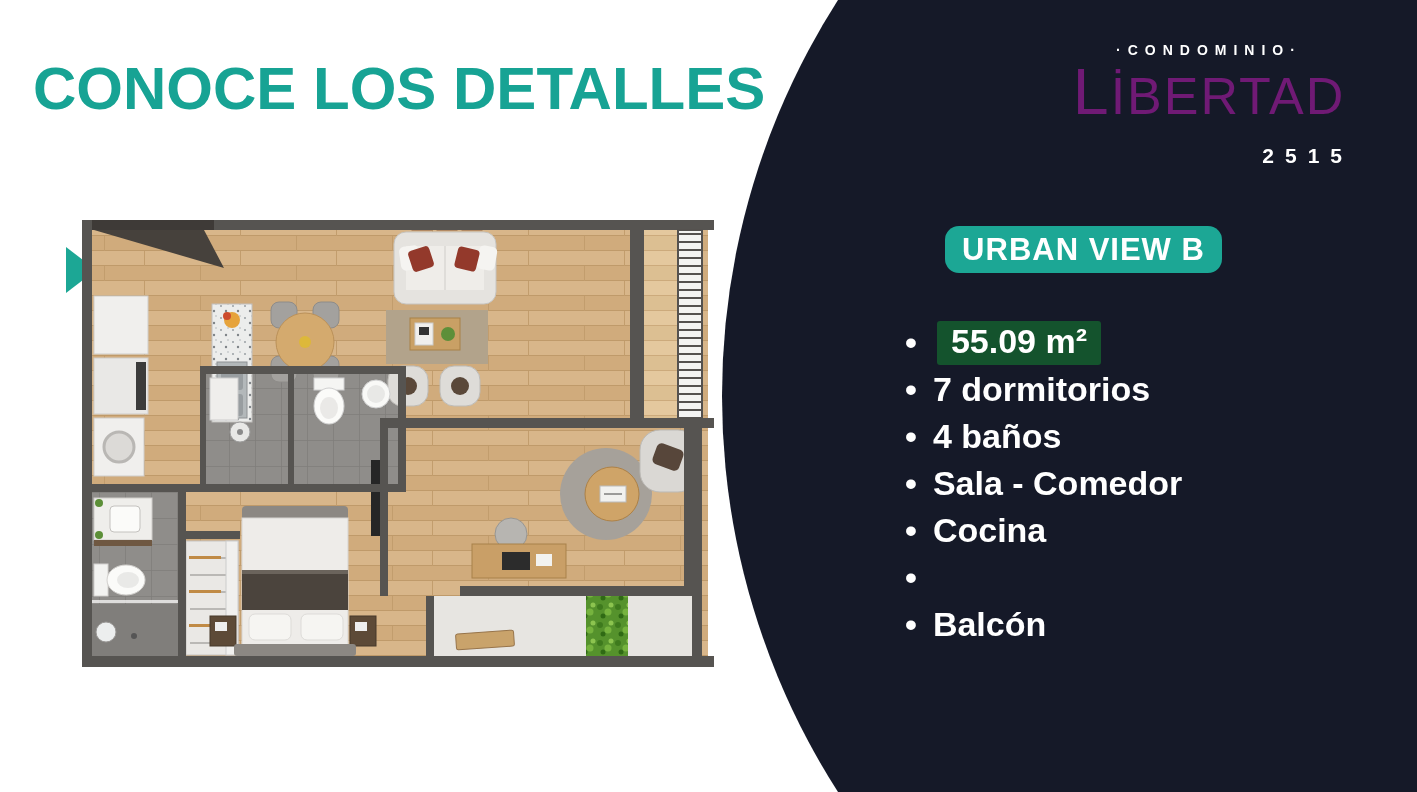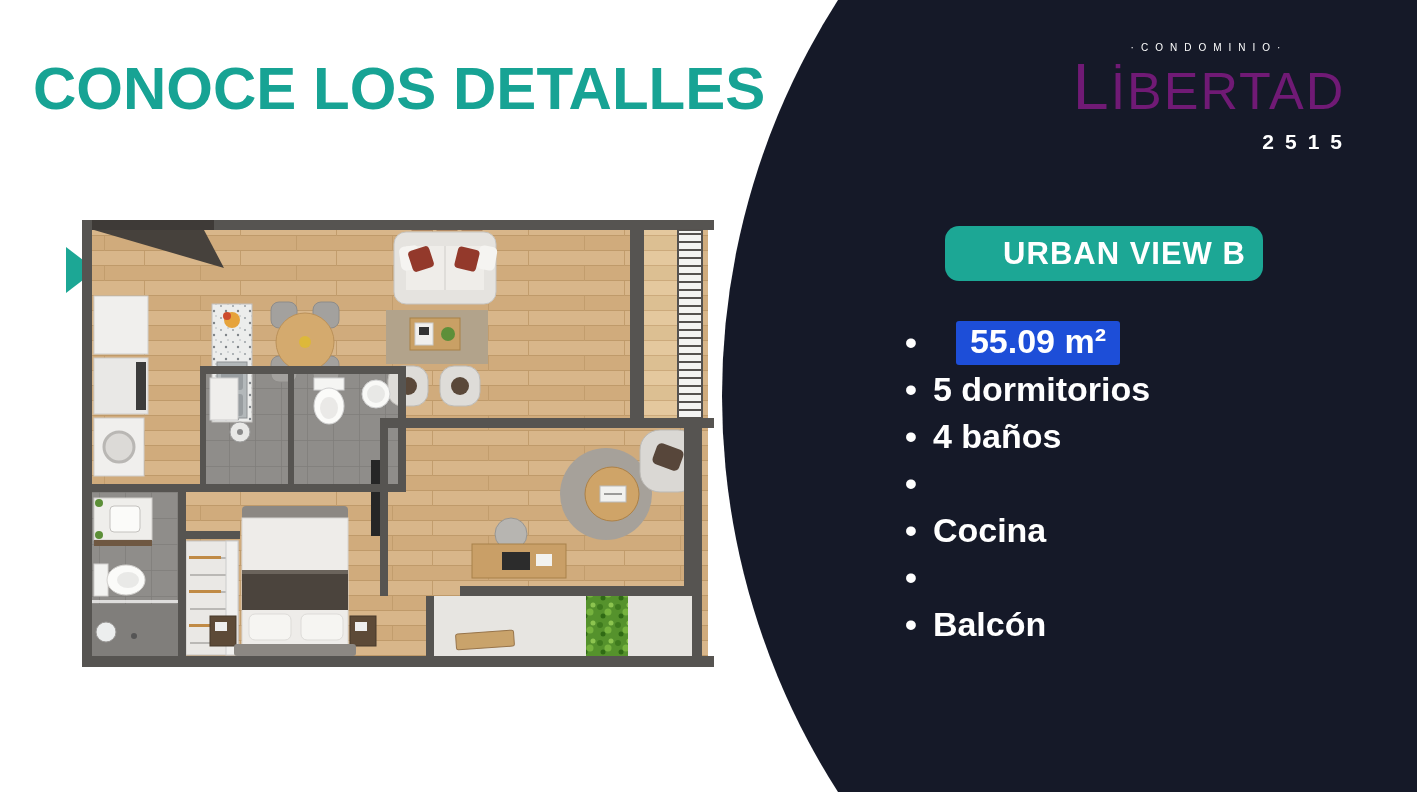--- a/index.html
+++ b/index.html
@@ -12,38 +12,38 @@
     position:absolute;left:722px;top:-338px;width:1468px;height:1468px;
     border-radius:50%;background:#151928;
   }
   
   .title{
     position:absolute;left:33px;top:54px;margin:0;
     font-size:60px;font-weight:800;letter-spacing:0px;color:#17a394;white-space:nowrap;
   }
   
   .logo{position:absolute;left:1063px;top:42px;width:292px;text-align:center;}
-  .logo-top{color:#ffffff;font-size:10px;font-weight:400;letter-spacing:7px;white-space:nowrap;}
+  .logo-top{color:#ffffff;font-size:14px;font-weight:700;letter-spacing:7px;white-space:nowrap;}
   .brand-name{
     font-family:Liberation Sans, sans-serif;
     color:#701a75;font-size:52px;line-height:1.05;letter-spacing:2px;margin-top:1px;
   }
   .brand-name::first-letter{font-size:1.24em;}
-  .brand-number{color:#ffffff;font-size:21px;font-weight:700;letter-spacing:11px;text-align:right;margin-top:8px;padding-right:2px;}
+  .brand-number{color:#ffffff;font-size:21px;font-weight:700;letter-spacing:11px;text-align:right;margin-top:17px;padding-right:2px;}
   
   .badge{
-    position:absolute;left:945px;top:226px;width:277px;height:55px;
+    position:absolute;left:945px;top:226px;width:277px;height:47px;
     background:#1ca795;border-radius:14px;display:flex;align-items:center;justify-content:center;
-    color:#ffffff;font-size:31px;font-weight:800;letter-spacing:1px;padding-left:41px;
+    color:#ffffff;font-size:31px;font-weight:800;letter-spacing:1px;
   }
   
   .features{position:absolute;left:905px;top:319px;margin:0;padding:0;list-style:none;color:#ffffff;}
   .features li{display:flex;align-items:center;height:47px;font-size:34px;font-weight:700;white-space:nowrap;}
   .features .bullet{margin-right:16px;}
-  .hl{background:#1d4ed8;padding:1px 14px 4px 14px;border-radius:3px;margin-left:23px;}
+  .hl{background:#14532d;padding:1px 14px 4px 14px;border-radius:3px;margin-left:4px;}
   
   .plan{position:absolute;left:74px;top:206px;}
   .plan-arrow{
     position:absolute;left:66px;top:247px;width:0;height:0;
     border-top:23px solid transparent;border-bottom:23px solid transparent;border-left:30px solid #1ca795;
   }
 </style>
 </head>
 <body>
 
@@ -61,28 +61,29 @@
 
   <div class="badge">URBAN VIEW B</div>
 
   <ul class="features">
     <li>
       <span class="bullet">•</span>
       <span class="hl">55.09 m²</span>
     </li>
     <li>
       <span class="bullet">•</span>
-      <span>5 dormitorios</span>
+      <span>7 dormitorios</span>
     </li>
     <li>
       <span class="bullet">•</span>
       <span>4 baños</span>
     </li>
     <li>
       <span class="bullet">•</span>
+      <span>Sala - Comedor</span>
     </li>
     <li>
       <span class="bullet">•</span>
       <span>Cocina</span>
     </li>
     <li>
       <span class="bullet">•</span>
     </li>
     <li>
       <span class="bullet">•</span>

